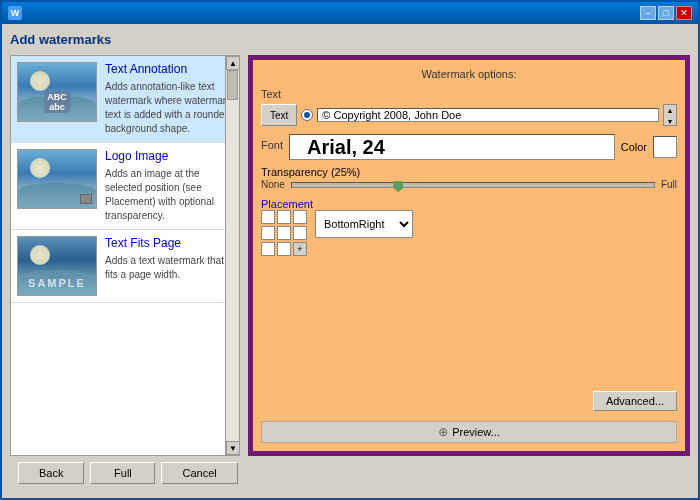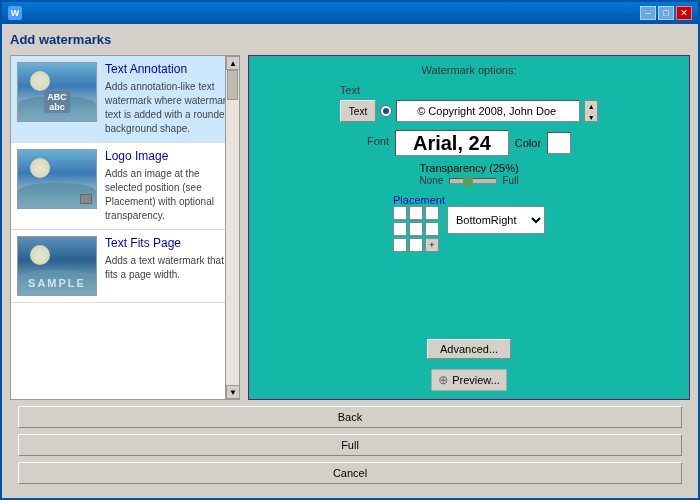--- a/index.html
+++ b/index.html
@@ -240,26 +240,25 @@
       left: 1px;
       right: 1px;
       height: 30px;
       background: #c0bbb0;
       border: 1px solid #999;
     }
 
     
     .options-panel {
       flex: 1;
-      border: 1px solid #701a75;
-      background: #14b8a6;
+      border: 5px solid #701a75;
+      background: #fdba74;
       display: flex;
       flex-direction: column;
       padding: 8px;
-      align-items: center;
     }
 
     .options-title {
       text-align: center;
       font-size: 11px;
       color: #333;
       margin-bottom: 8px;
     }
 
     .section-label {
@@ -304,26 +303,26 @@
     .radio-dot::after {
       content: '';
       width: 6px;
       height: 6px;
       background: #0054a6;
       border-radius: 50%;
     }
 
     .text-input-field {
       flex: 1;
-      height: 22px;
+      height: 14px;
       border: 1px solid #888;
       border-top-color: #555;
       border-left-color: #555;
       background: white;
-      padding: 2px 20px;
+      padding: 2px 4px;
       font-size: 11px;
     }
 
     .mini-scrollbar {
       width: 14px;
       height: 22px;
       display: flex;
       flex-direction: column;
       border: 1px solid #888;
       background: #d4d0c8;
@@ -486,21 +485,20 @@
       font-size: 12px;
     }
 
     
     .bottom-bar {
       display: flex;
       justify-content: flex-start;
       gap: 6px;
       padding: 6px 8px 6px 8px;
       flex-shrink: 0;
-      flex-direction: column;
     }
 
     .nav-btn {
       padding: 4px 20px;
       background: #d4d0c8;
       border: 1px solid #888;
       border-top-color: #fff;
       border-left-color: #fff;
       font-size: 11px;
       cursor: pointer;

